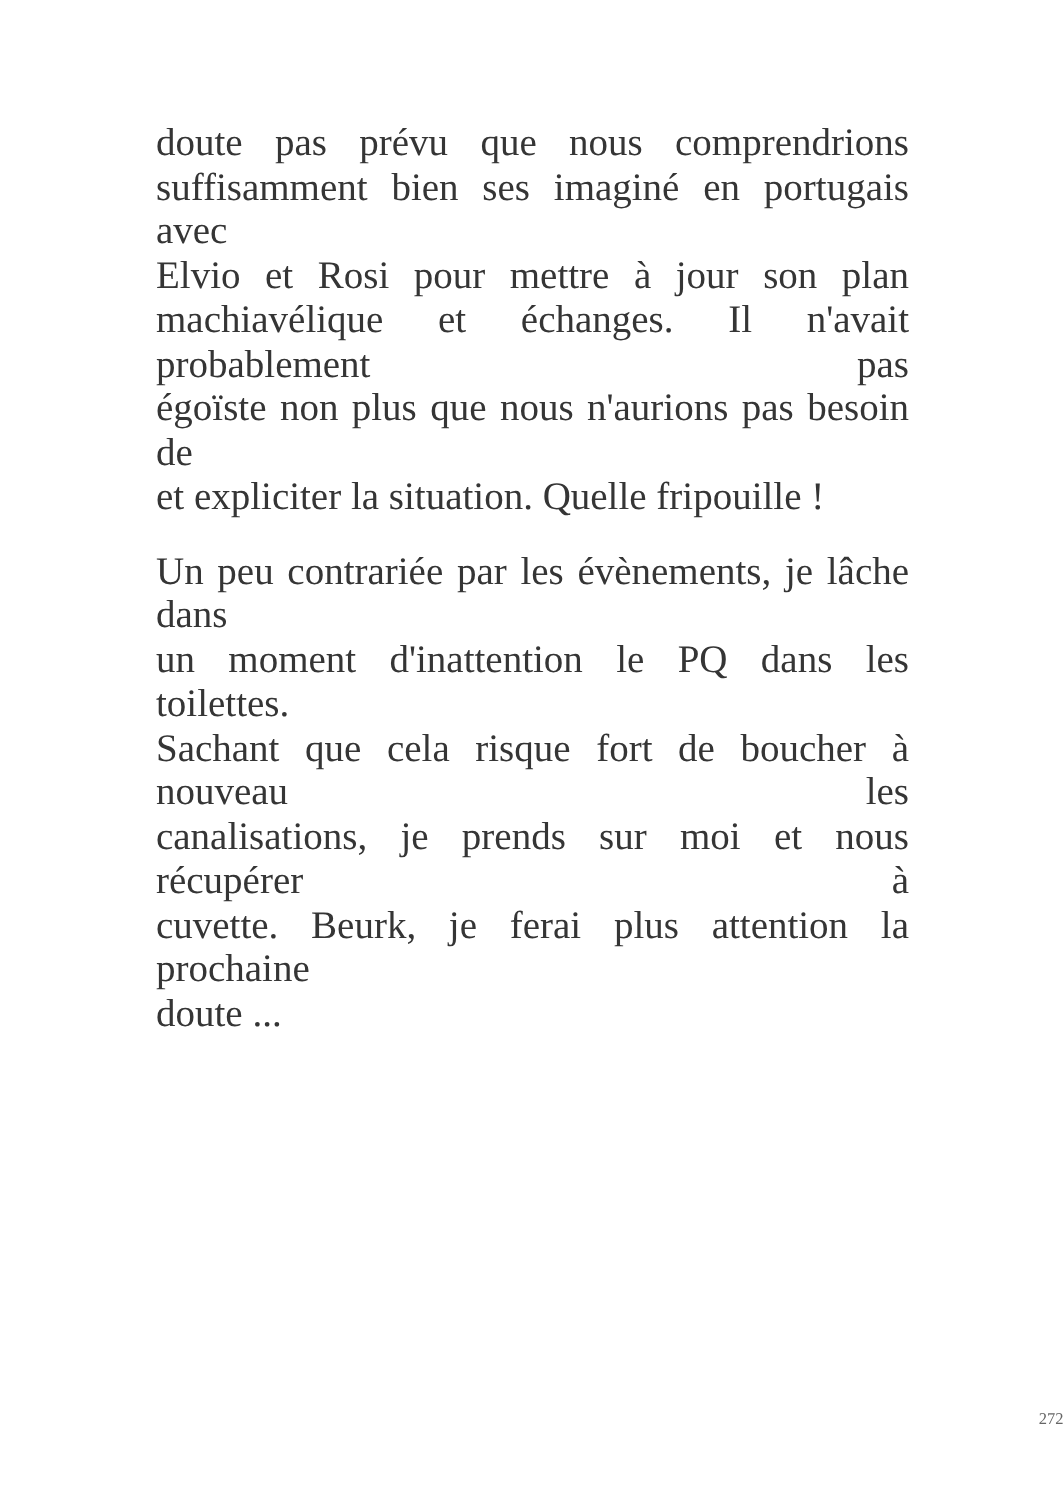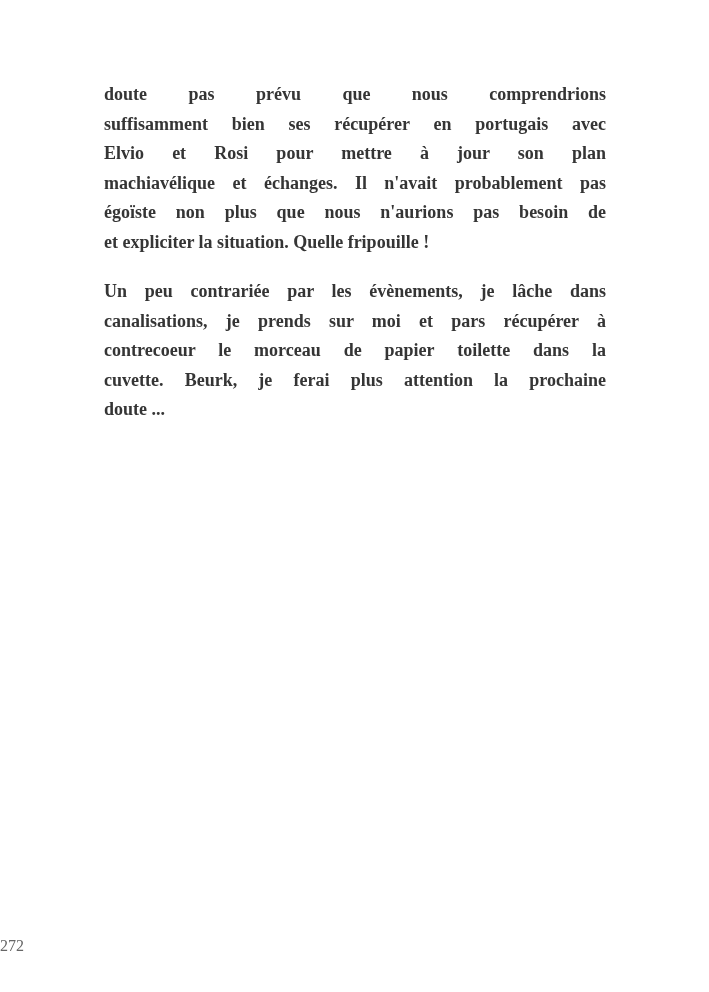--- a/index.html
+++ b/index.html
@@ -20,62 +20,62 @@
     position: absolute;
     left: 104px;
     top: 80px;
     width: 502px;
   }
   .paragraph {
     margin: 0 0 20px 0;
     padding: 0;
   }
   .line {
-    font-size: 18px;
+    font-size: 26px;
     line-height: 29.5px;
     white-space: normal;
     text-align: justify;
     text-align-last: justify;
-    font-weight: bold;
   }
   .line.last {
     text-align: center;
     text-align-last: left;
   }
   .page-number {
     position: absolute;
     top: 938px;
     left: 0;
     width: 100%;
-    text-align: left;
-    font-size: 16px;
+    text-align: right;
+    font-size: 11px;
     line-height: 16px;
     color: #666666;
   }
 </style>
 </head>
 <body>
 
 <div class="page">
 
   <div class="text-block">
 
     <div class="paragraph">
       <div class="line">doute pas prévu que nous comprendrions</div>
-      <div class="line">suffisamment bien ses récupérer en portugais avec</div>
+      <div class="line">suffisamment bien ses imaginé en portugais avec</div>
       <div class="line">Elvio et Rosi pour mettre à jour son plan</div>
       <div class="line">machiavélique et échanges. Il n'avait probablement pas</div>
       <div class="line">égoïste non plus que nous n'aurions pas besoin de</div>
       <div class="line last">et expliciter la situation. Quelle fripouille !</div>
     </div>
 
     <div class="paragraph">
       <div class="line">Un peu contrariée par les évènements, je lâche dans</div>
-      <div class="line">canalisations, je prends sur moi et pars récupérer à</div>
-      <div class="line">contrecoeur le morceau de papier toilette dans la</div>
+      <div class="line">un moment d'inattention le PQ dans les toilettes.</div>
+      <div class="line">Sachant que cela risque fort de boucher à nouveau les</div>
+      <div class="line">canalisations, je prends sur moi et nous récupérer à</div>
       <div class="line">cuvette. Beurk, je ferai plus attention la prochaine</div>
       <div class="line last">doute ...</div>
     </div>
 
   </div>
 
   <div class="page-number">272</div>
 
 </div>
 

